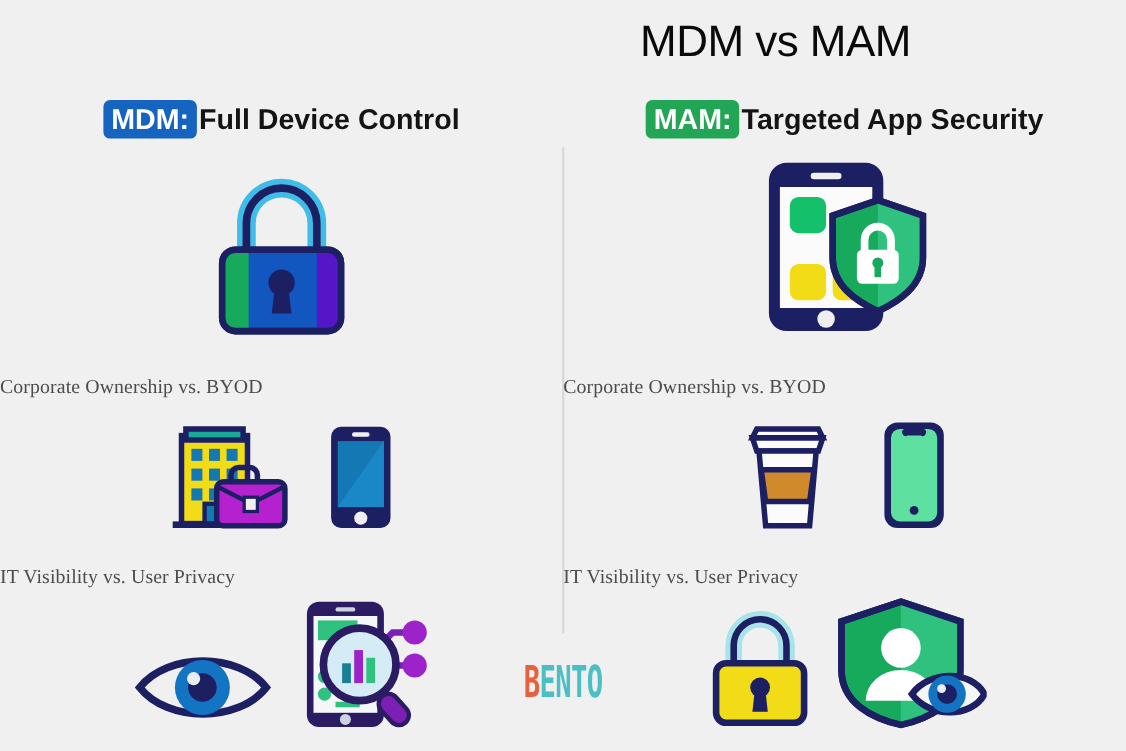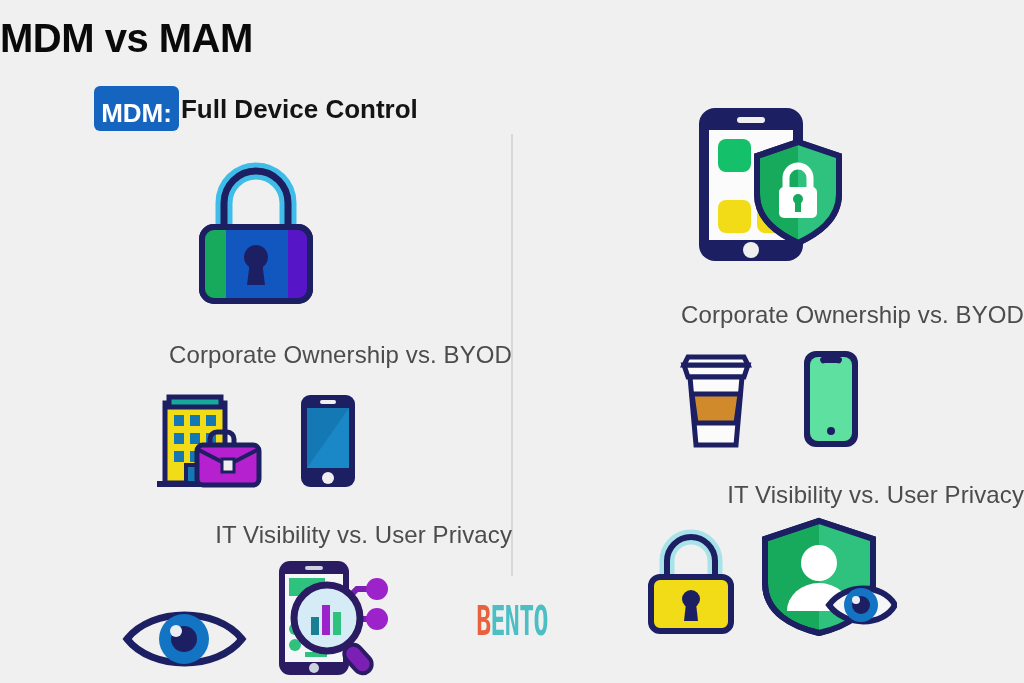--- a/index.html
+++ b/index.html
@@ -8,22 +8,22 @@
     background:#f1f0f0;
     font-family:"Liberation Sans", sans-serif;
     overflow:hidden;
     position:relative;
   }
   .canvas{position:relative;width:1024px;height:683px;}
 
   
   .main-title{
     position:absolute;top:16px;left:0;width:828px;
-    text-align:left;
-    font-size:40px;font-weight:bold;color:#0a0a0a;
+    text-align:right;
+    font-size:40px;font-weight:normal;color:#0a0a0a;
     letter-spacing:-0.5px;
   }
 
   
   .divider{
     position:absolute;left:511px;top:134px;
     width:2px;height:442px;
     background:#d8d8d8;
   }
 
@@ -34,34 +34,35 @@
 
   .col-head{
     width:100%;text-align:center;
     height:40px;line-height:40px;
     white-space:nowrap;
     font-size:26px;font-weight:bold;color:#141414;
   }
   .badge{
     display:inline-block;
     border-radius:6px;
-    padding:12px 7px 3px 7px;
+    padding:2px 7px 3px 7px;
     color:#ffffff;
     font-size:26px;font-weight:bold;
     line-height:30px;
     vertical-align:middle;
     margin-right:2px;
   }
   .head-text{vertical-align:middle;text-align:right;}
 
   .section-label{
-    width:100%;text-align:right;
-    font-size:24px;color:#4c4c4c;
+    width:100%;text-align:left;
+    font-size:18px;color:#4c4c4c;
     letter-spacing:0.1px;
     white-space:nowrap;
+    font-family:Liberation Serif, serif;
   }
 
   .art-row{
     width:100%;
     display:flex;align-items:flex-end;justify-content:center;
   }
 
   
   .bento{
     position:absolute;left:0;width:1024px;top:598px;
@@ -176,20 +177,23 @@
           <rect x="50" y="60" width="8" height="18" fill="#1a7f94"></rect>
           <rect x="61" y="48" width="8" height="30" fill="#9c22c9"></rect>
           <rect x="72" y="55" width="8" height="23" fill="#2ec27e"></rect>
         </g>
       </svg>
     </div>
   </div>
 
   <div class="col col-right">
 
+    <div class="col-head">
+      <span class="badge" style="background-color: rgb(34, 166, 86);">MAM:</span><span class="head-text">Targeted App Security</span>
+    </div>
 
     <div class="art-row" style="height:165px;margin-top:16px;">
       <svg width="150" height="165" viewBox="0 0 150 165">
         <rect x="6" y="6" width="104" height="153" rx="16" fill="#1d1f63"></rect>
         <rect x="16" y="28" width="84" height="110" fill="#fbfbfb"></rect>
         <rect x="44" y="15" width="28" height="6" rx="3" fill="#f0eff0"></rect>
         <circle cx="58" cy="148" r="8" fill="#f0eff0"></circle>
         <rect x="25" y="37" width="33" height="33" rx="8" fill="#15c06a"></rect>
         <rect x="25" y="98" width="33" height="33" rx="8" fill="#f2dc18"></rect>
         <rect x="64" y="98" width="33" height="33" rx="8" fill="#f2dc18"></rect>

